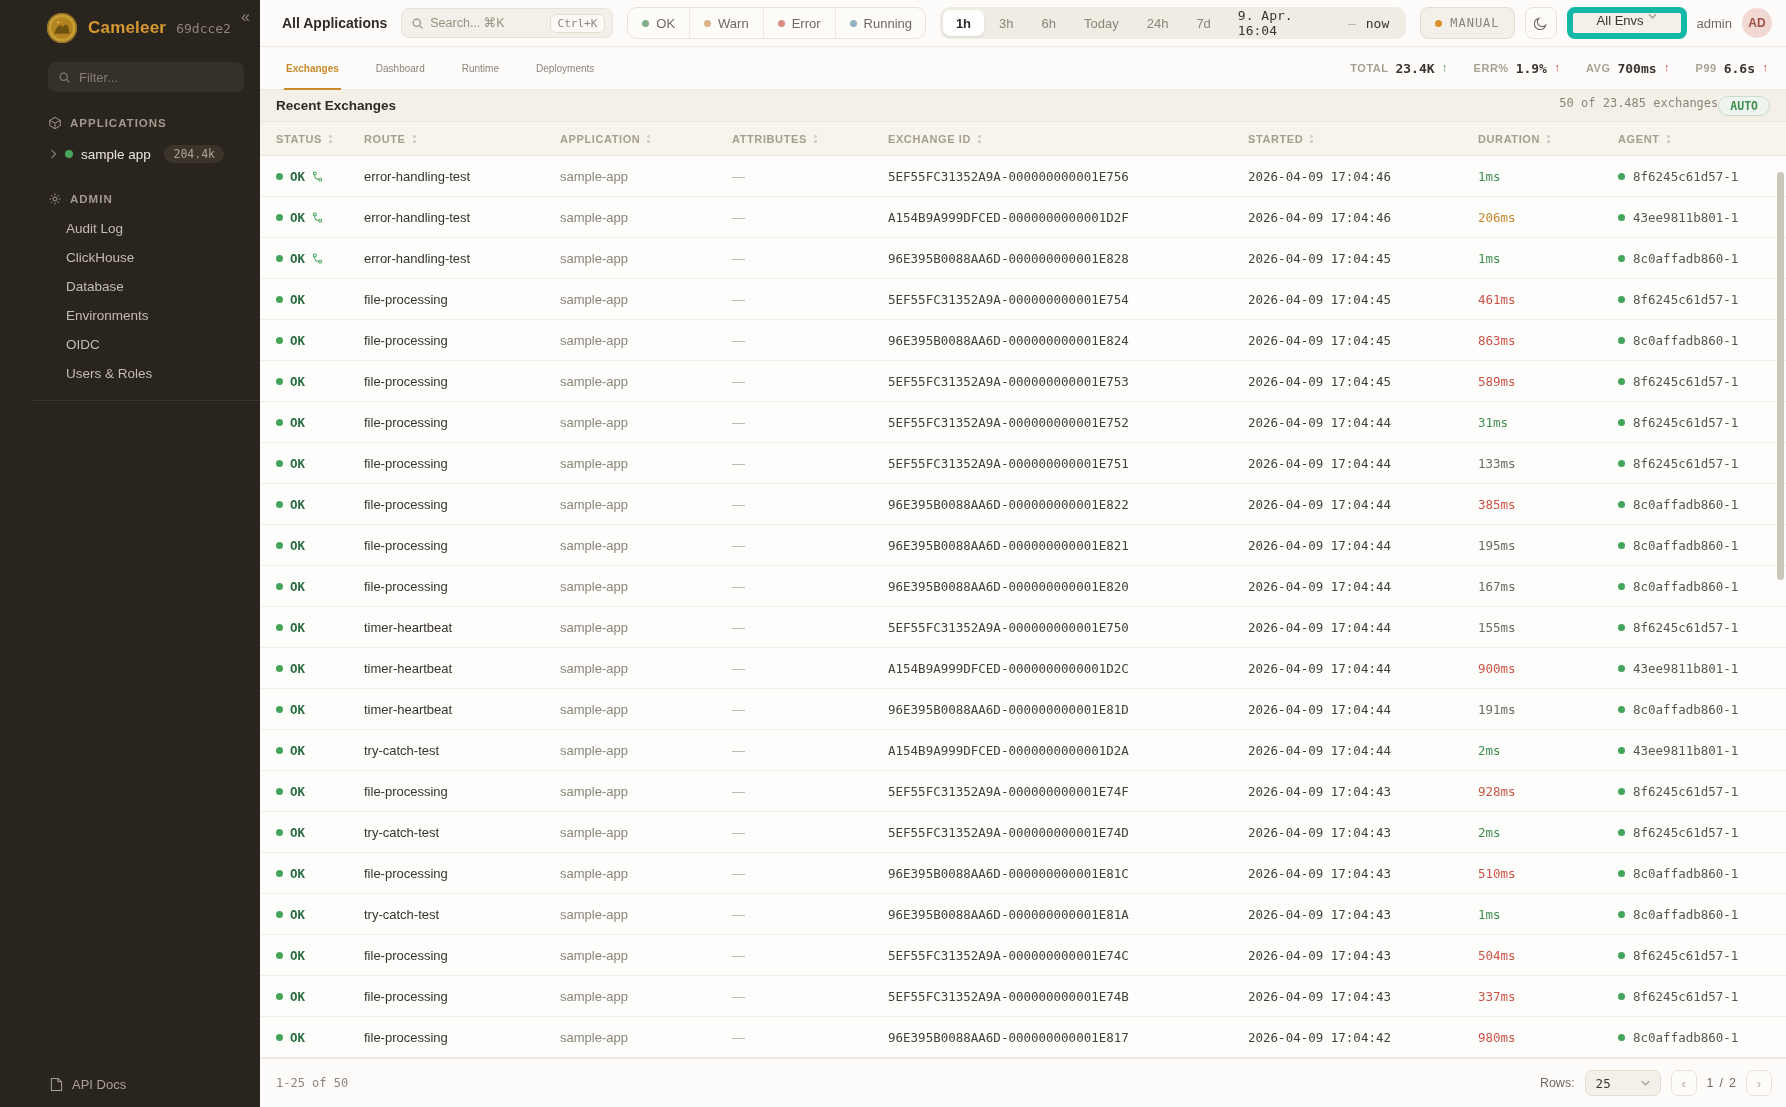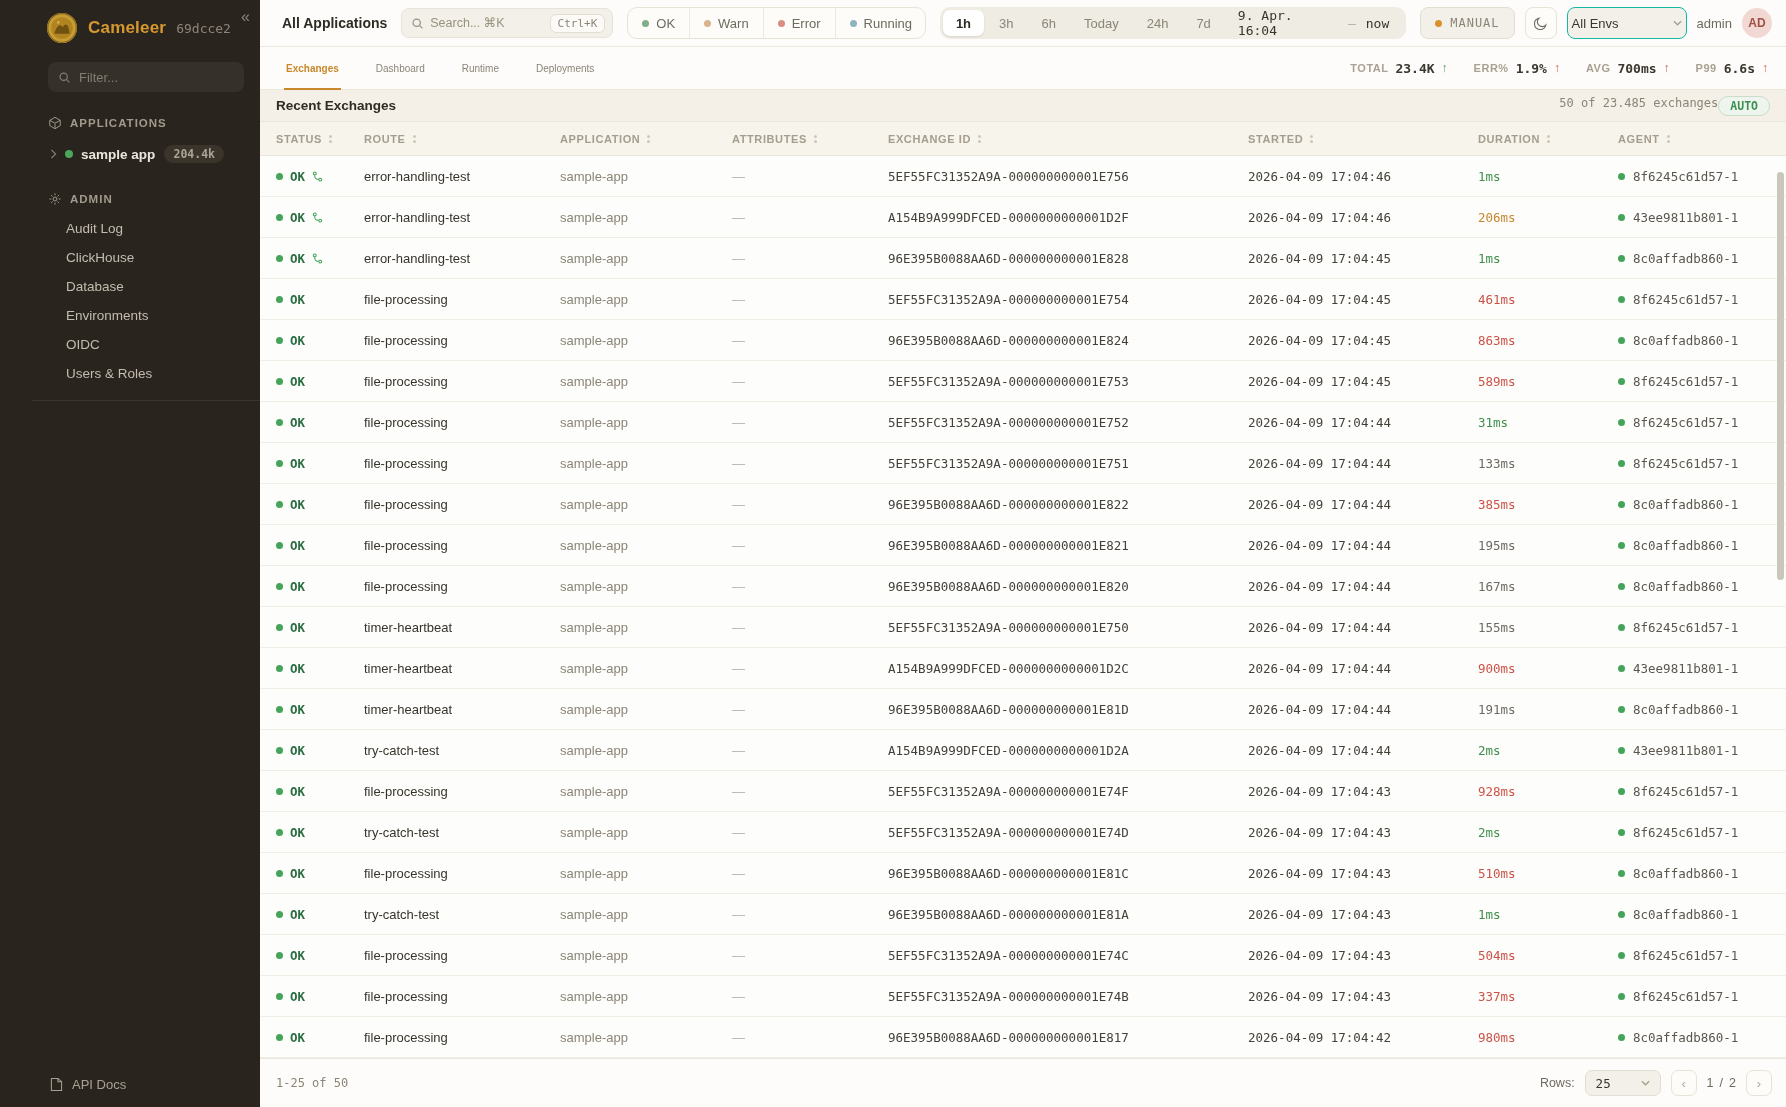--- a/index.html
+++ b/index.html
@@ -11,21 +11,21 @@
   .sidebar { width:260px; flex-shrink:0; background:#2a241e; color:#c7c0b4; display:flex; flex-direction:column; position:relative;padding-left:32px; }
   .logo-row { display:flex; align-items:center; gap:10px; padding:12px 16px 10px 14px; }
   .logo-badge { width:32px; height:32px; flex-shrink:0; }
   .logo-text { color:#d6992f; font-weight:bold; font-size:17px; letter-spacing:.2px; }
   .logo-hash { color:#8d8579; font-size:13px; font-family:"DejaVu Sans Mono",monospace; }
   .collapse-btn { position:absolute; top:8px; right:10px; color:#8d8579; font-size:16px; background:none; border:none; cursor:pointer; }
   .filter-box { margin:8px 16px 16px 16px; background:#353029; border-radius:8px; height:30px; display:flex; align-items:center; padding:0 10px; gap:8px; color:#847d71; }
   .filter-box input { flex:1; background:transparent; border:none; outline:none; color:#d6d0c4; font-size:13px; font-family:inherit; min-width:0; }
   .filter-box input::placeholder { color:#847d71; }
   .side-section { display:flex; align-items:center; gap:8px; padding:8px 16px; color:#a19a8d; font-size:11.5px; font-weight:bold; letter-spacing:1px; }
-  .app-row { display:flex; align-items:center; gap:8px; padding:7px 16px 7px 18px; cursor:pointer;font-weight:bold; }
+  .app-row { display:flex; align-items:center; gap:8px; padding:7px 16px 7px 18px; cursor:pointer; }
   .app-chevron { color:#847d71; display:flex; }
   .app-dot { width:8px; height:8px; border-radius:50%; background:#4aa65c; }
   .app-name { color:#ece7de; font-size:13.5px; }
   .app-count { margin-left:auto; margin-right:20px; background:#3a342b; color:#aaa396; font-family:"DejaVu Sans Mono",monospace; font-size:11.5px; padding:2px 9px; border-radius:10px; }
   .side-section.admin { margin-top:14px; }
   .admin-list { display:flex; flex-direction:column; }
   .admin-link { display:block; padding:7px 16px 7px 34px; color:#c3bcb0; font-size:13.5px; text-decoration:none; cursor:pointer; }
   .side-divider { border-top:1px solid #3a342c; margin:12px 0 0 0; }
   .api-docs { margin-top:auto; display:flex; align-items:center; gap:9px; padding:15px 18px; color:#a8a194; font-size:13px; cursor:pointer;text-align:center; }
 
@@ -46,21 +46,21 @@
   .fdot-ok { background:#7fae89; } .fdot-warn { background:#d9b48c; } .fdot-error { background:#d98d83; } .fdot-running { background:#8fb3c0; }
   .time-group { display:flex; align-items:center; background:#efece3; border-radius:10px; padding:3px; gap:2px; height:32px; }
   .trange { border:none; background:transparent; height:26px; padding:0 13px; font-size:13px; color:#8b8577; border-radius:7px; cursor:pointer; font-family:inherit; }
   .trange-active { background:#ffffff; color:#2f2b25; font-weight:bold; box-shadow:0 1px 2px rgba(0,0,0,.10); }
   .range-text { font-family:"DejaVu Sans Mono",monospace; font-size:13px; color:#3a352c; display:flex; align-items:center; gap:10px; padding:0 14px 0 12px; }
   .range-sep { color:#b3ac9e; }
   .top-right { margin-left:auto; display:flex; align-items:center; gap:10px; }
   .manual-btn { display:flex; align-items:center; gap:8px; height:32px; padding:0 14px; background:#f3f0e9; border:1px solid #e3ded2; border-radius:8px; font-family:"DejaVu Sans Mono",monospace; font-size:12px; letter-spacing:1px; color:#8b8577; cursor:pointer; }
   .manual-dot { width:7px; height:7px; border-radius:50%; background:#d8912d; }
   .icon-btn { width:32px; height:32px; background:#fdfcf9; border:1px solid #e7e3d7; border-radius:8px; display:flex; align-items:center; justify-content:center; color:#6f6a60; cursor:pointer; }
-  .env-select { display:flex; align-items:center; justify-content:space-between; width:120px; height:32px; padding:0 4px; background:#f3f0e9; border:1px solid #14b8a6; border-radius:8px; font-size:13px; color:#3a362e; cursor:pointer; }
+  .env-select { display:flex; align-items:flex-start; justify-content:space-between; width:120px; height:32px; padding:0 24px; background:#f3f0e9; border:6px solid #14b8a6; border-radius:8px; font-size:13px; color:#3a362e; cursor:pointer; }
   .env-select .chev { color:#a59d8d; display:flex; }
   .user-name { font-size:13px; color:#6f6a60; }
   .avatar { width:30px; height:30px; border-radius:50%; background:#f2d8d3; color:#a05146; font-weight:bold; font-size:12px; display:flex; align-items:center; justify-content:center; cursor:pointer; }
 
   
   .tabsrow { height:43px; flex-shrink:0; display:flex; align-items:stretch; border-bottom:1px solid #eae7db; padding:0 18px 0 24px; background:#fdfcfa; }
   .tabs { display:flex; align-items:stretch; }
   .tab { border:none; background:none; padding:0 2px; margin-right:33px; font-size:10px; color:#8b8577; cursor:pointer; position:relative; font-family:inherit; }
   .tab-active { color:#c9892a; font-weight:bold; }
   .tab-active::after { content:""; position:absolute; left:0; right:0; bottom:-1px; height:2px; background:#c9892a; }

